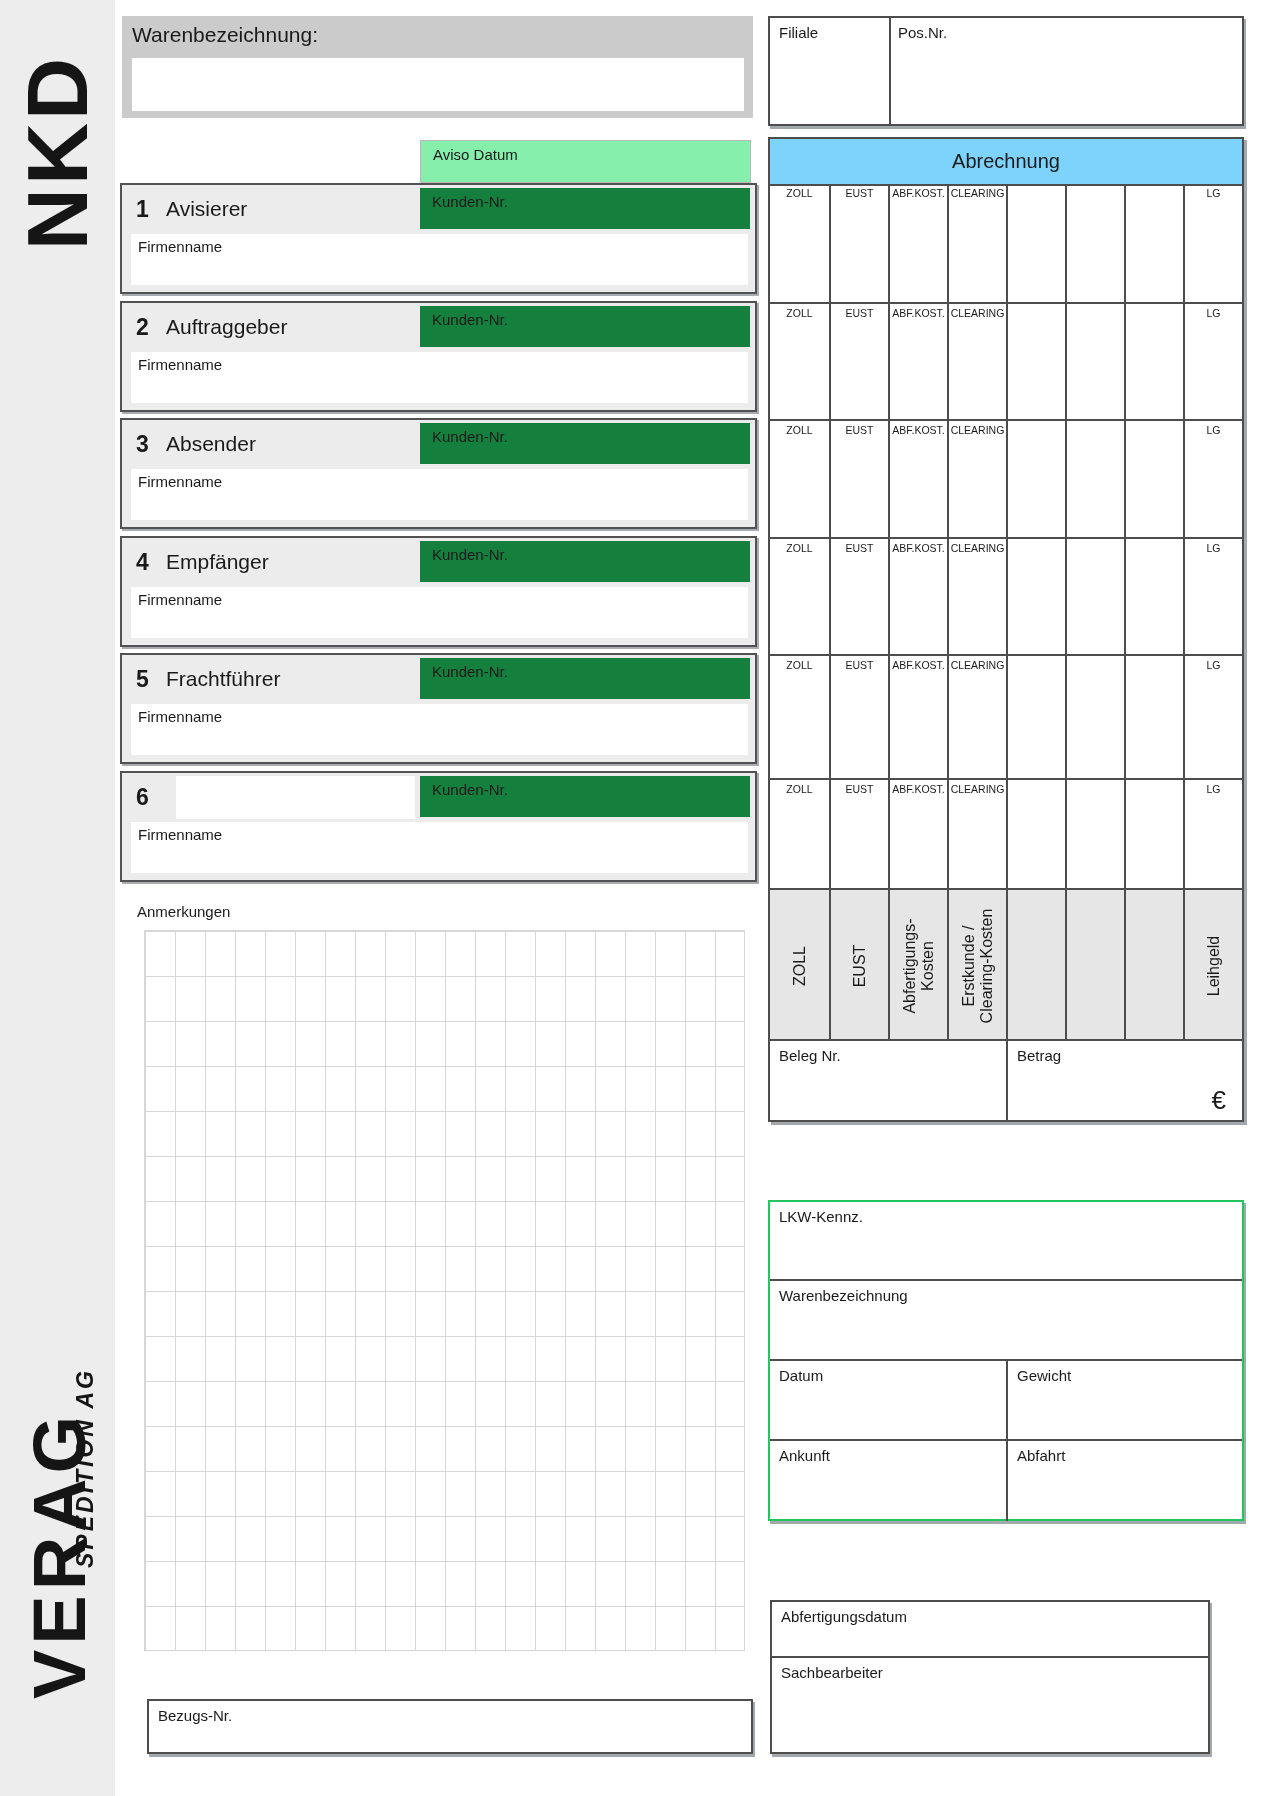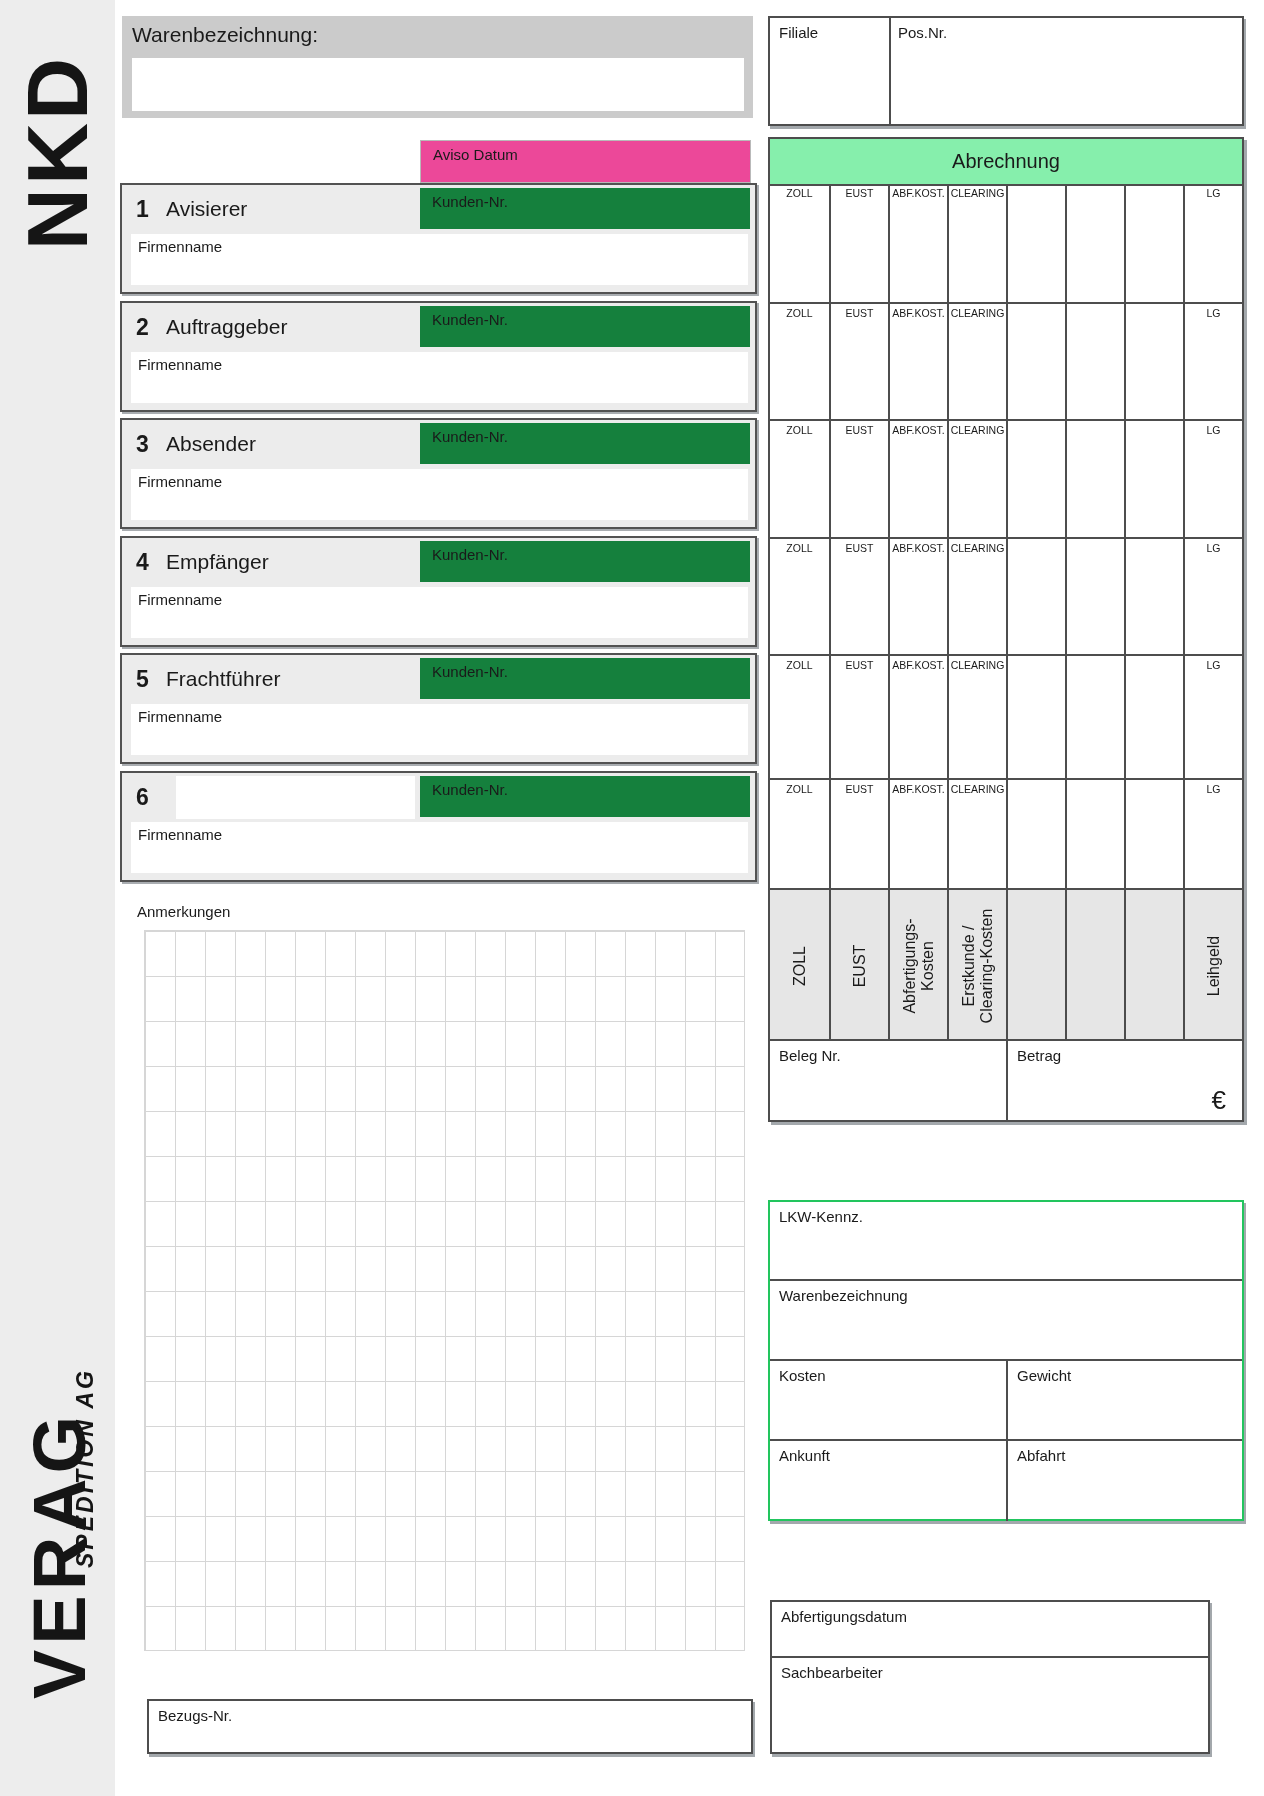--- a/index.html
+++ b/index.html
@@ -21,37 +21,37 @@
   .topgray .input{position:absolute;left:10px;top:42px;width:612px;height:53px;background:#fff;}
 
   
   .filiale{left:768px;top:16px;width:476px;height:110px;border:2px solid #4d4d4d;background:#fff;
            box-shadow:2px 3px 0 #a3a8ac;}
   .filiale .cell1{position:absolute;left:0;top:0;bottom:0;width:119px;border-right:2px solid #4d4d4d;}
   .filiale .cell2{position:absolute;left:119px;top:0;bottom:0;right:0;}
   .boxlbl{font-size:15px;padding:6px 0 0 9px;display:block;}
 
   
-  .aviso{left:420px;top:140px;width:331px;height:43px;background:#ec4899;border:1px solid #b9b9b9;}
+  .aviso{left:420px;top:140px;width:331px;height:43px;background:#86efac;border:1px solid #b9b9b9;}
 
   
   .section{left:120px;width:637px;height:111px;background:#ececec;border:2px solid #525252;
            box-shadow:2px 2px 0 #a9adb1;}
   .snum{position:absolute;left:14px;top:11px;font-size:23px;font-weight:bold;}
   .sname{position:absolute;left:44px;top:12px;font-size:21px;}
   .kbox{position:absolute;left:298px;top:3px;width:330px;height:41px;background:#15803d;}
   .fbox{position:absolute;left:9px;top:49px;width:617px;height:51px;background:#fff;}
   .s6input{position:absolute;left:54px;top:3px;width:239px;height:43px;background:#fff;}
   .lbl{font-size:15px;display:block;padding:5px 0 0 12px;}
   .fbox .lbl{padding:4px 0 0 7px;}
 
   
   .rightcol{left:768px;top:137px;width:476px;height:985px;border:2px solid #4d4d4d;background:#fff;
             box-shadow:3px 3px 0 #a3a8ac;}
-  .abrtitle{position:absolute;left:0;right:0;top:0;height:45px;background:#86efac;border-bottom:2px solid #4d4d4d;
+  .abrtitle{position:absolute;left:0;right:0;top:0;height:45px;background:#7dd3fc;border-bottom:2px solid #4d4d4d;
             text-align:center;font-size:20px;line-height:44px;}
   .atable{position:absolute;left:0;right:0;top:45px;height:704px;}
   .arow{position:absolute;left:0;right:0;display:grid;grid-template-columns:repeat(8,1fr);}
   .arow + .arow{border-top:2px solid #4d4d4d;}
   .acell{border-left:2px solid #4d4d4d;text-align:center;}
   .acell:first-child{border-left:none;}
   .clabel{font-size:10.5px;display:block;padding-top:3px;letter-spacing:0;}
   .vrow{position:absolute;left:0;right:0;top:749px;height:151px;border-top:2px solid #4d4d4d;
         display:grid;grid-template-columns:repeat(8,1fr);}
   .vcell{border-left:2px solid #4d4d4d;background:#e6e6e6;position:relative;}
@@ -388,21 +388,21 @@
 
   <div class="abs goods">
     <div class="grow" style="top:0;height:77px">
       <span class="boxlbl">LKW-Kennz.</span>
     </div>
     <div class="grow" style="top:77px;height:80px">
       <span class="boxlbl">Warenbezeichnung</span>
     </div>
     <div class="grow gsplit" style="top:157px;height:80px">
       <div>
-        <span class="boxlbl">Kosten</span>
+        <span class="boxlbl">Datum</span>
       </div>
       <div>
         <span class="boxlbl">Gewicht</span>
       </div>
     </div>
     <div class="grow gsplit" style="top:237px;height:80px">
       <div>
         <span class="boxlbl">Ankunft</span>
       </div>
       <div>

